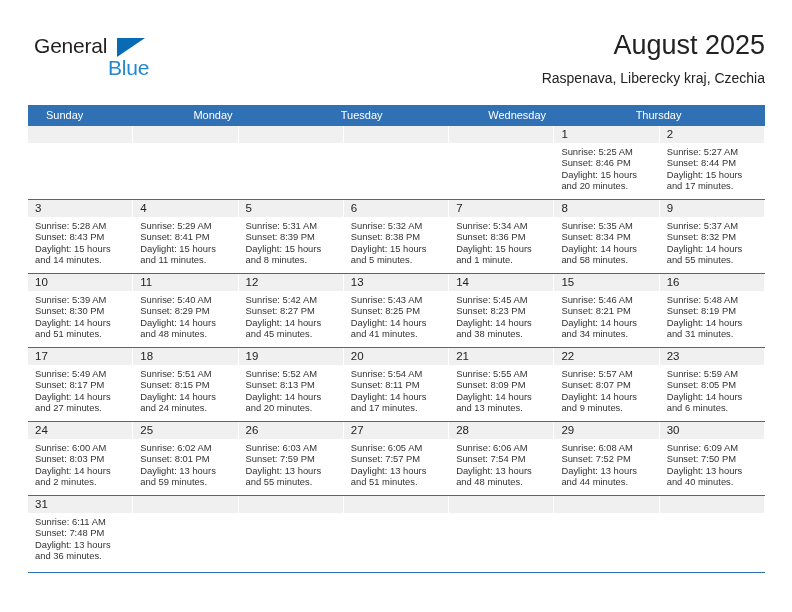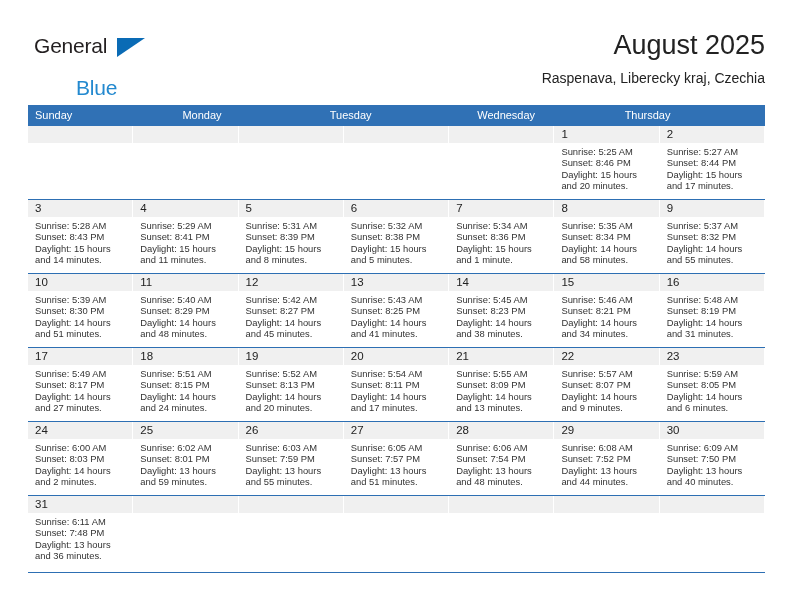--- a/index.html
+++ b/index.html
@@ -46,27 +46,26 @@
     position: absolute;
     left: 83px;
     top: 4px;
     width: 0;
     height: 0;
     border-left: 28px solid #0a6bb5;
     border-bottom: 19px solid transparent;
   }
   .logo-blue {
     position: absolute;
-    left: 42px;
+    left: 74px;
     top: 22px;
     font-size: 21px;
     line-height: 23px;
     color: #2389cf;
     letter-spacing: -0.2px;
-    margin-top: 20px;
   }
 
   .title-block {
     position: absolute;
     right: 0;
     top: 0;
     text-align: right;
   }
   .month-title {
     font-size: 27px;
@@ -91,21 +90,21 @@
   .weekdays {
     display: flex;
     background: #3071b5;
     height: 21px;
   }
   .weekday {
     flex: 1 1 0;
     color: #ffffff;
     font-size: 11px;
     line-height: 21px;
-    padding-left: 7px;
+    padding-left: 18px;
     white-space: nowrap;
   }
 
   .week {
     display: flex;
     border-top: 1.5px solid #2d6fb3;
     background: #ffffff;
   }
   .week.first { border-top: none; }
   .week:last-child { border-bottom: 1.5px solid #2d6fb3; }

